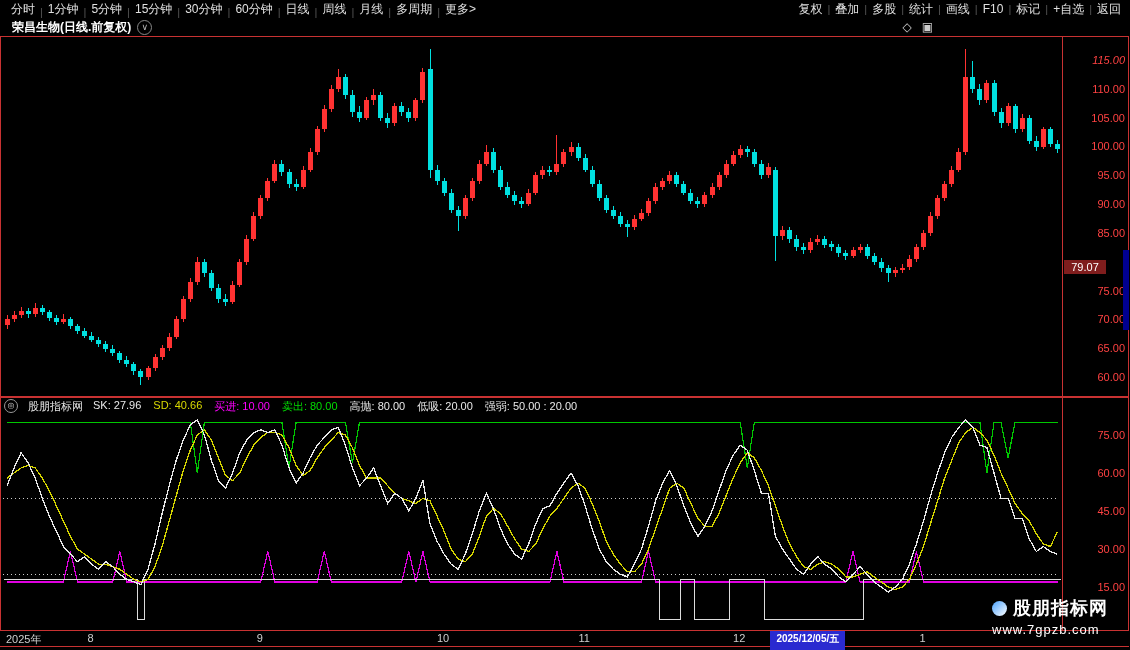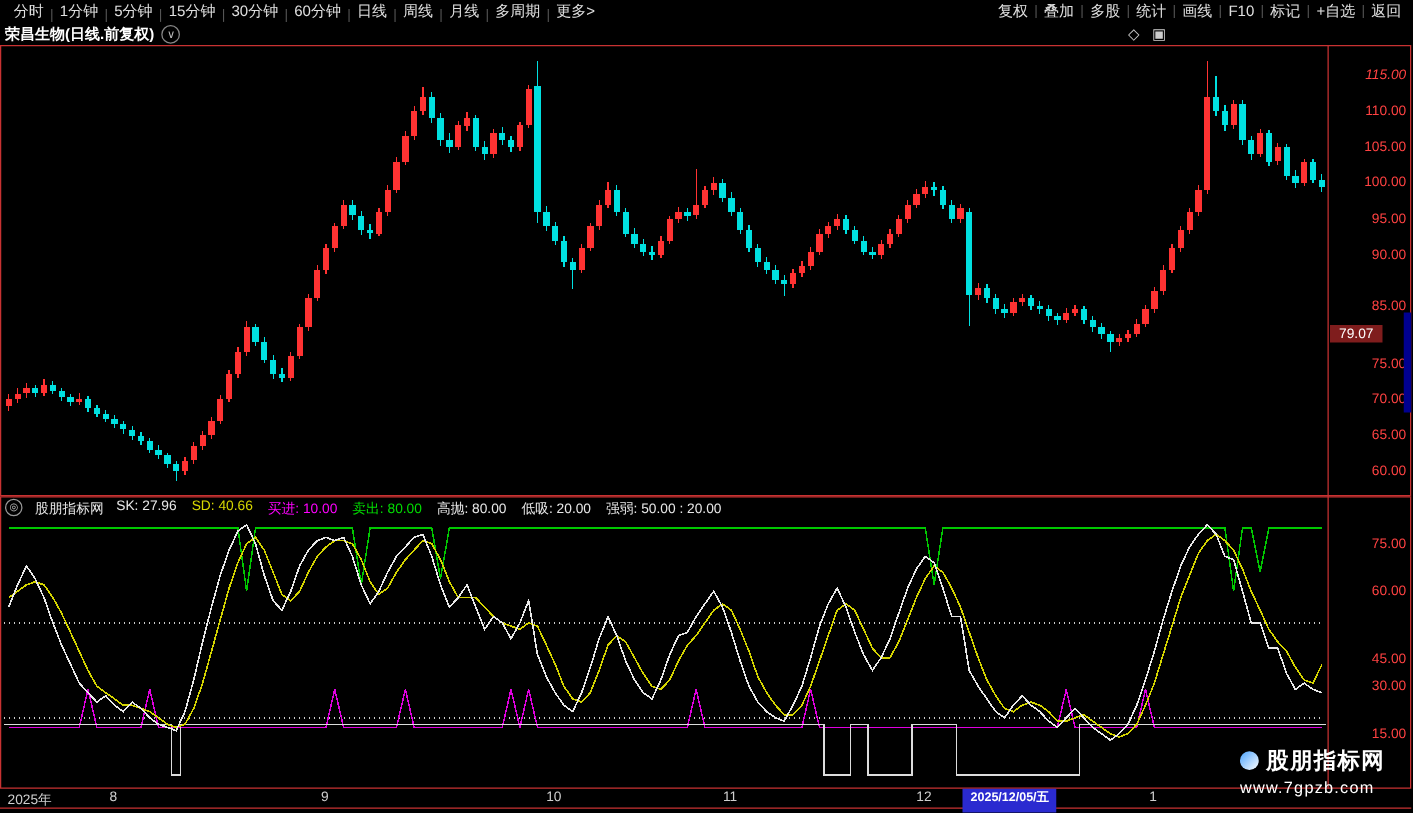--- a/index.html
+++ b/index.html
@@ -5,21 +5,21 @@
   html,body{margin:0;padding:0;background:#000;}
   body{width:1130px;height:650px;position:relative;overflow:hidden;
        font-family:"Liberation Sans",sans-serif;color:#ddd;}
   .top-menu{position:absolute;top:0;left:0;width:1130px;height:18px;display:flex;
             align-items:center;font-size:12px;background:#000;z-index:10;}
   .menu-left{display:flex;align-items:flex-end;padding-left:6px;}
   .menu-right{display:flex;align-items:center;margin-left:auto;padding-right:4px;}
   .menu-item{padding:0 5px;color:#e0e0e0;cursor:pointer;white-space:nowrap;}
   .sep{color:#555;font-size:11px;}
   .title-bar{position:absolute;top:18px;left:0;width:1001px;height:18px;display:flex;
-             align-items:center;padding-left:4px;font-size:12px;color:#fff;box-sizing:border-box;z-index:10;}
+             align-items:center;padding-left:12px;font-size:12px;color:#fff;box-sizing:border-box;z-index:10;}
   .title{font-weight:bold;}
   .title-dd{margin-left:6px;width:13px;height:13px;border:1px solid #888;border-radius:50%;
             color:#bbb;font-size:9px;line-height:12px;text-align:center;}
   .title-icons{margin-left:auto;padding-right:68px;display:flex;gap:10px;color:#ccc;font-size:12px;}
   .frame{position:absolute;box-sizing:border-box;border:1px solid #c83232;}
   .frame-main{left:0;top:36px;width:1129px;height:361px;}
   .frame-ind{left:0;top:397px;width:1129px;height:234px;}
   .vline{position:absolute;left:1062px;top:36px;height:595px;width:0;border-left:1px solid #c83232;}
   .bline{position:absolute;left:0;top:646px;width:1129px;border-top:1px solid #c83232;}
   svg{position:absolute;shape-rendering:crispEdges;}
@@ -424,31 +424,31 @@
   </svg>
 
 <div class="price-axis" id="price-axis">
   <div class="price-tag" id="price-tag" style="top: 224.087px;">79.07</div>
 <div class="pa-label" style="top: 18px; font-style: italic;">115.00</div>
     <div class="pa-label" style="top: 46.8182px;">110.00</div>
     <div class="pa-label" style="top: 75.6364px;">105.00</div>
     <div class="pa-label" style="top: 104.455px;">100.00</div>
     <div class="pa-label" style="top: 133.273px;">95.00</div>
     <div class="pa-label" style="top: 162.091px;">90.00</div>
-    <div class="pa-label" style="top: 203px; text-align: right;">85.00</div>
+    <div class="pa-label" style="top: 191px; text-align: right;">85.00</div>
     <div class="pa-label" style="top: 248.545px;">75.00</div>
     <div class="pa-label" style="top: 277.364px;">70.00</div>
     <div class="pa-label" style="top: 306.182px;">65.00</div>
     <div class="pa-label" style="top: 335px;">60.00</div>
   </div>
 
 <div class="ind-axis" id="ind-axis">
     <div class="pa-label" style="top: 32px;">75.00</div>
     <div class="pa-label" style="top: 70px;">60.00</div>
-    <div class="pa-label" style="top: 124px;">45.00</div>
+    <div class="pa-label" style="top: 108px;">45.00</div>
     <div class="pa-label" style="top: 146px;">30.00</div>
     <div class="pa-label" style="top: 184px;">15.00</div>
   </div>
 
 <div class="ind-header">
   <span class="ind-logo">◎</span>
   <span class="ind-source">股朋指标网</span>
   <span id="ind-fields">
       <span style="color: rgb(232, 232, 232);">SK: 27.96</span>
       <span style="color: rgb(216, 216, 0);">SD: 40.66</span>

